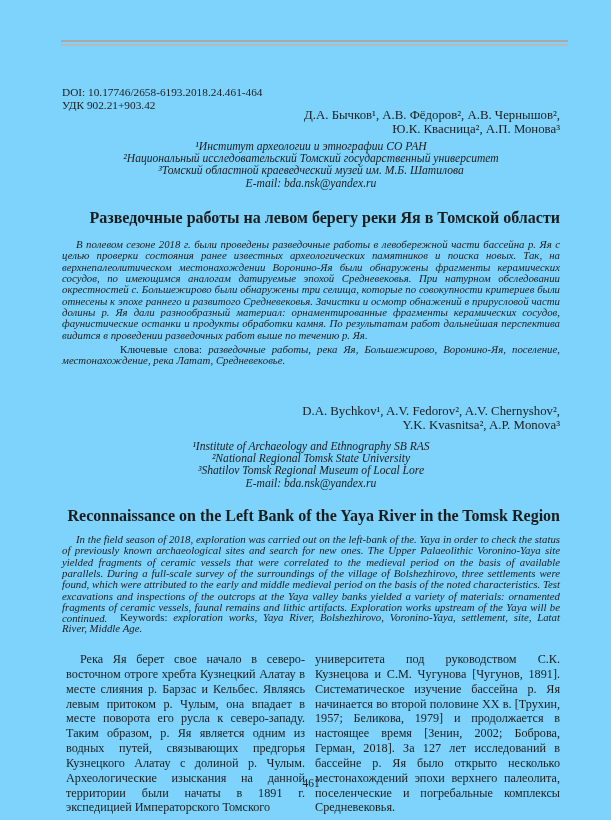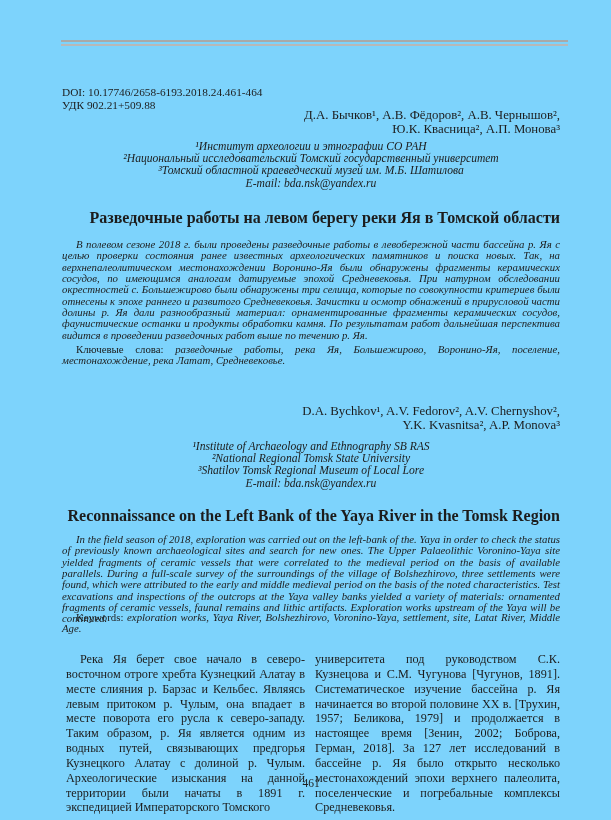--- a/index.html
+++ b/index.html
@@ -45,21 +45,21 @@
 
   .abstract-block, .keywords-block {
     position: absolute; left: 62px; width: 498px; margin: 0;
     text-align: justify; font-style: italic;
     font-size: 10.8px; line-height: 11.35px; text-indent: 14px;
   }
   .abstract-ru { top: 239px; }
   .abstract-en { top: 534px; }
   .kw-ru { top: 344px; }
   .kw-en { top: 612px; font-family: Liberation Serif, serif; }
-  .kw-label { font-style: normal; }
+  .kw-label { font-style: normal; margin-left: 44px; }
 
   .columns { position: absolute; top: 652px; left: 62px; width: 498px; height: 115px; }
   .col {
     position: absolute; top: 0; margin: 0;
     text-align: justify; font-size: 12.2px; line-height: 14.85px;
   }
   .col-left  { left: 4px; width: 239px; text-indent: 14px; }
   .col-right { left: 253px; width: 245px; }
 
   .pagenum {
@@ -69,21 +69,21 @@
 </style>
 </head>
 <body>
 
 <div class="page">
 
   <div class="toprule"></div>
 
   <div class="meta">
     <p>DOI: 10.17746/2658-6193.2018.24.461-464</p>
-    <p>УДК 902.21+509.88</p>
+    <p>УДК 902.21+903.42</p>
   </div>
 
   <div class="authors-block authors-ru">
     <p>Д.А. Бычков¹, А.В. Фёдоров², А.В. Чернышов²,</p>
     <p>Ю.К. Квасница², А.П. Монова³</p>
   </div>
 
   <div class="affil-block affil-ru">
     <p>¹Институт археологии и этнографии СО РАН</p>
     <p>²Национальный исследовательский Томский государственный университет</p>

